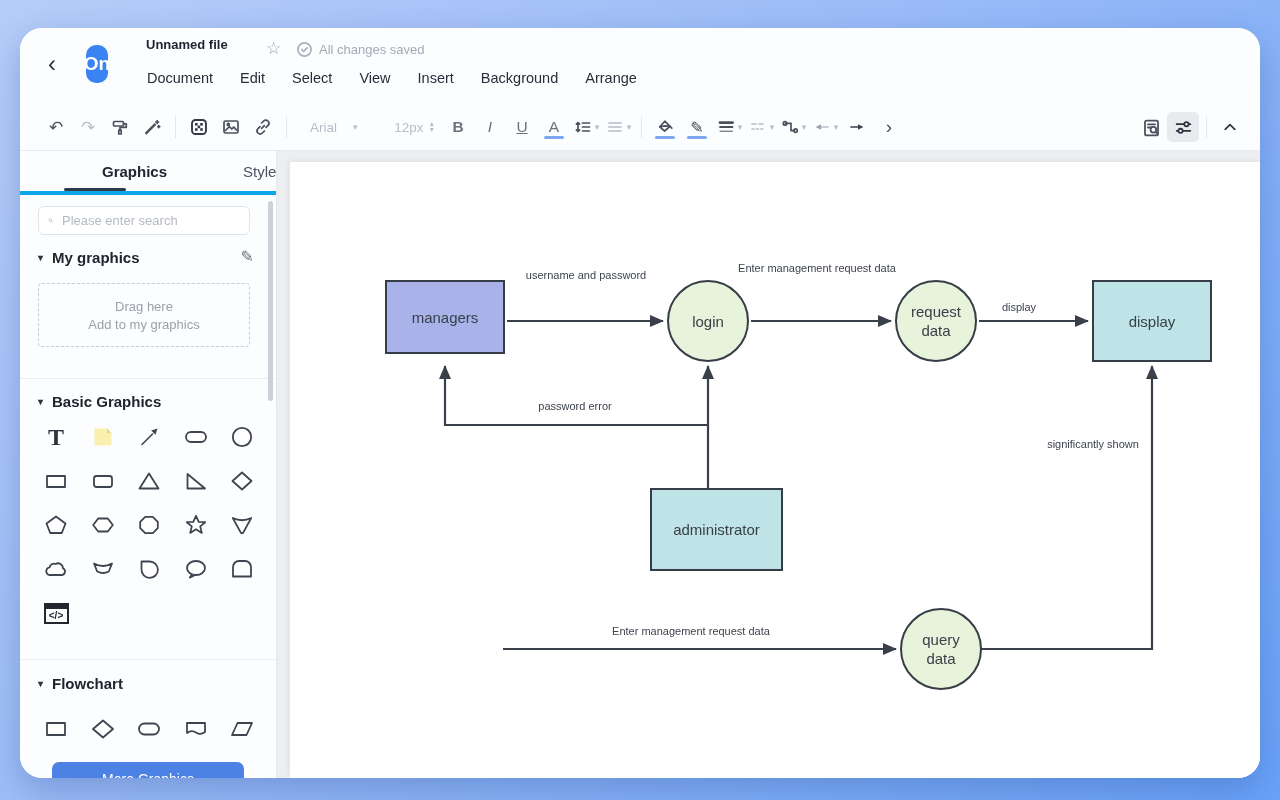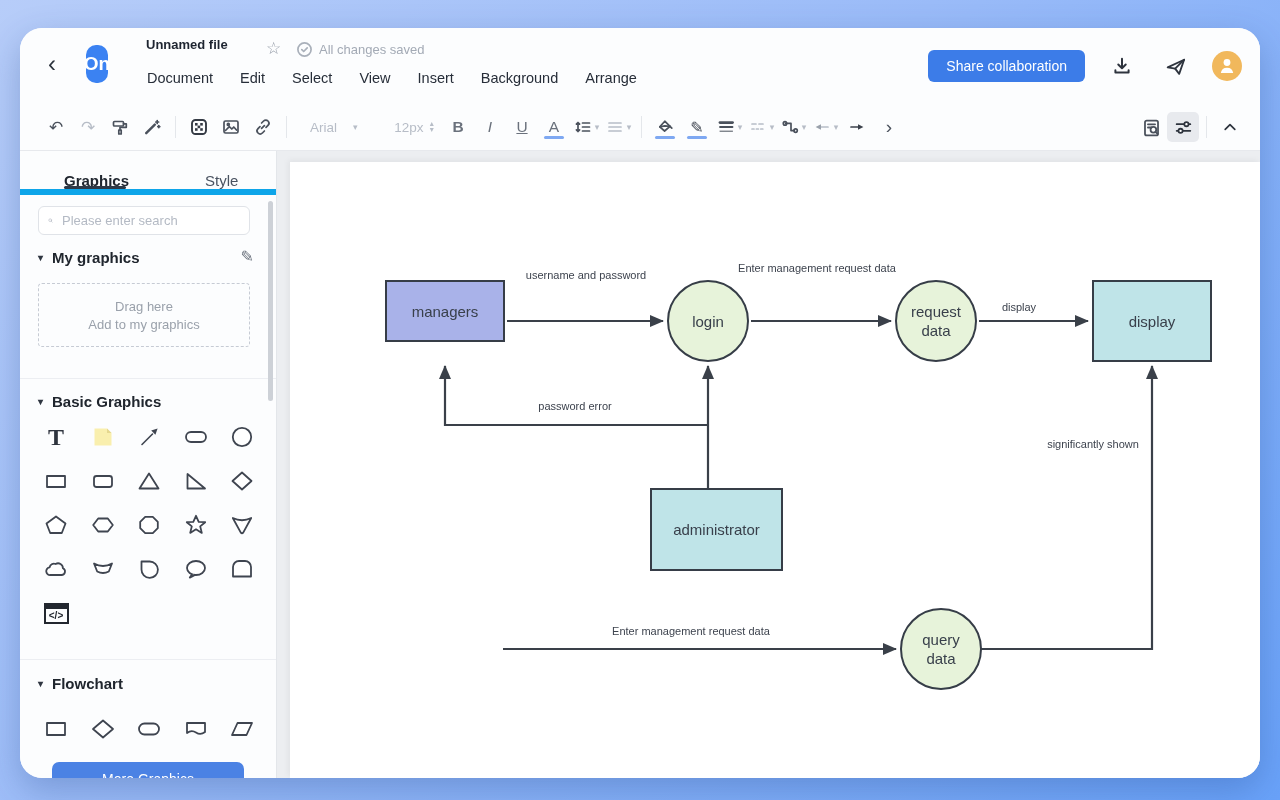--- a/index.html
+++ b/index.html
@@ -35,21 +35,21 @@
   .sizesel{width:56px;font-size:13.5px;gap:6px;}
   .stepper{display:flex;flex-direction:column;line-height:6px;font-size:8px;color:#b7bdc7;}
   .cbar{position:absolute;left:6px;right:6px;bottom:3px;height:3px;border-radius:2px;background:#7ea8f2;}
   .bi{font-size:15.5px;color:#6a717c;}
   .tb.active{background:#e8eaee;}
   .tright{margin-left:auto;display:flex;align-items:center;}
   svg.ic{stroke:#4a515c;fill:none;stroke-width:1.7;stroke-linecap:round;stroke-linejoin:round;}
   svg.ic.dim{stroke:#b7bdc7;}
   
   .sidebar{position:absolute;left:0;top:123px;width:257px;height:627px;background:#fcfdfe;border-right:1px solid #e3e6ea;}
-  .tabs{position:relative;height:44px;display:flex;align-items:flex-end;border-bottom:6px solid #0ea5e9;}
+  .tabs{position:relative;height:44px;display:flex;align-items:center;border-bottom:4px solid #0ea5e9;padding-left:38px;}
   .tab{font-size:15px;color:#4a5361;cursor:pointer;}
   .tab.t1{margin-left:44px;}
   .tab.t2{margin-left:76px;}
   .tab.on{color:#20262f;font-weight:bold;}
   .tabline{position:absolute;left:44px;bottom:0;width:62px;height:3px;border-radius:2px;background:#2f3947;}
   .search{position:absolute;left:18px;top:55px;width:212px;height:29px;border:1px solid #e0e3e8;border-radius:6px;
     background:#fff;display:flex;align-items:center;padding:0 9px;gap:7px;}
   .search input{border:none;outline:none;flex:1;font-size:13px;font-family:Liberation Sans, sans-serif;color:#39404b;background:transparent;}
   .search input::placeholder{color:#b4bac4;}
   .sechead{position:absolute;left:18px;display:flex;align-items:center;gap:9px;font-size:15px;font-weight:bold;color:#20262e;}
@@ -97,40 +97,20 @@
     </div>
     <div class="menus">
       <span>Document</span>
       <span>Edit</span>
       <span>Select</span>
       <span>View</span>
       <span>Insert</span>
       <span>Background</span>
       <span>Arrange</span>
     </div>
-    <div class="hright">
-      <button class="share">Share collaboration</button>
-      <span class="tb">
-        <svg class="ic" width="22" height="22" viewBox="0 0 20 20" style="stroke:#2e343e;stroke-width:1.8">
-          <path d="M10 3.5 V11.8 M6.6 8.6 10 12 13.4 8.6 M4 13.8 V16 H16 V13.8"></path>
-          </svg>
-        </span>
-      <span class="tb">
-        <svg class="ic" width="23" height="23" viewBox="0 0 20 20" style="stroke:#2e343e;stroke-width:1.6">
-          <path d="M3.2 10.8 17.5 4.1 13.2 16.4 9.7 11.9 Z"></path>
-            <path d="M17.5 4.1 9.7 11.9"></path>
-          </svg>
-        </span>
-      <span class="avatar">
-        <svg width="30" height="30" viewBox="0 0 30 30">
-          <circle cx="15" cy="11.5" r="3.4" fill="#fff"></circle>
-          <path d="M8.8 22 a6.3 6.3 0 0 1 12.4 0 Z" fill="#fff"></path>
-          </svg>
-        </span>
-    </div>
   </div>
 
   <div class="toolbar">
     <span class="tb">
         <span class="g">↶</span>
       </span>
     <span class="tb dim">
         <span class="g">↷</span>
       </span>
     <span class="tb">
@@ -469,21 +449,21 @@
           <line x1="461" y1="159" x2="601" y2="601" display="none"></line>
           <line x1="461" y1="159" x2="601" y2="159" marker-end="url(#arr)"></line>
           <line x1="689" y1="159" x2="798" y2="159" marker-end="url(#arr)"></line>
           <line x1="418" y1="326" x2="418" y2="204" marker-end="url(#arr)"></line>
           <path d="M418 263 H155 V204" marker-end="url(#arr)"></path>
           <line x1="213" y1="487" x2="606" y2="487" marker-end="url(#arr)"></line>
           <path d="M690 487 H862 V204" marker-end="url(#arr)"></path>
         </g>
       </svg>
 
-      <div class="node np" style="left:95px;top:118px;width:120px;height:62px">managers</div>
+      <div class="node np" style="left:95px;top:118px;width:120px;height:74px">managers</div>
       <div class="node ng" style="left:377px;top:118px;width:82px;height:82px">login</div>
       <div class="node ng" style="left:605px;top:118px;width:82px;height:82px;padding:0 10px">request data</div>
       <div class="node nc" style="left:802px;top:118px;width:120px;height:82px">display</div>
       <div class="node nc" style="left:360px;top:326px;width:133px;height:83px">administrator</div>
       <div class="node ng" style="left:610px;top:446px;width:82px;height:82px;padding:0 12px">query data</div>
 
       <div class="elabel" style="left:226px;top:103px;width:140px">username and password</div>
       <div class="elabel" style="left:447px;top:96px;width:160px">Enter management request data</div>
       <div class="elabel" style="left:694px;top:135px;width:70px">display</div>
       <div class="elabel" style="left:215px;top:234px;width:140px">password error</div>

